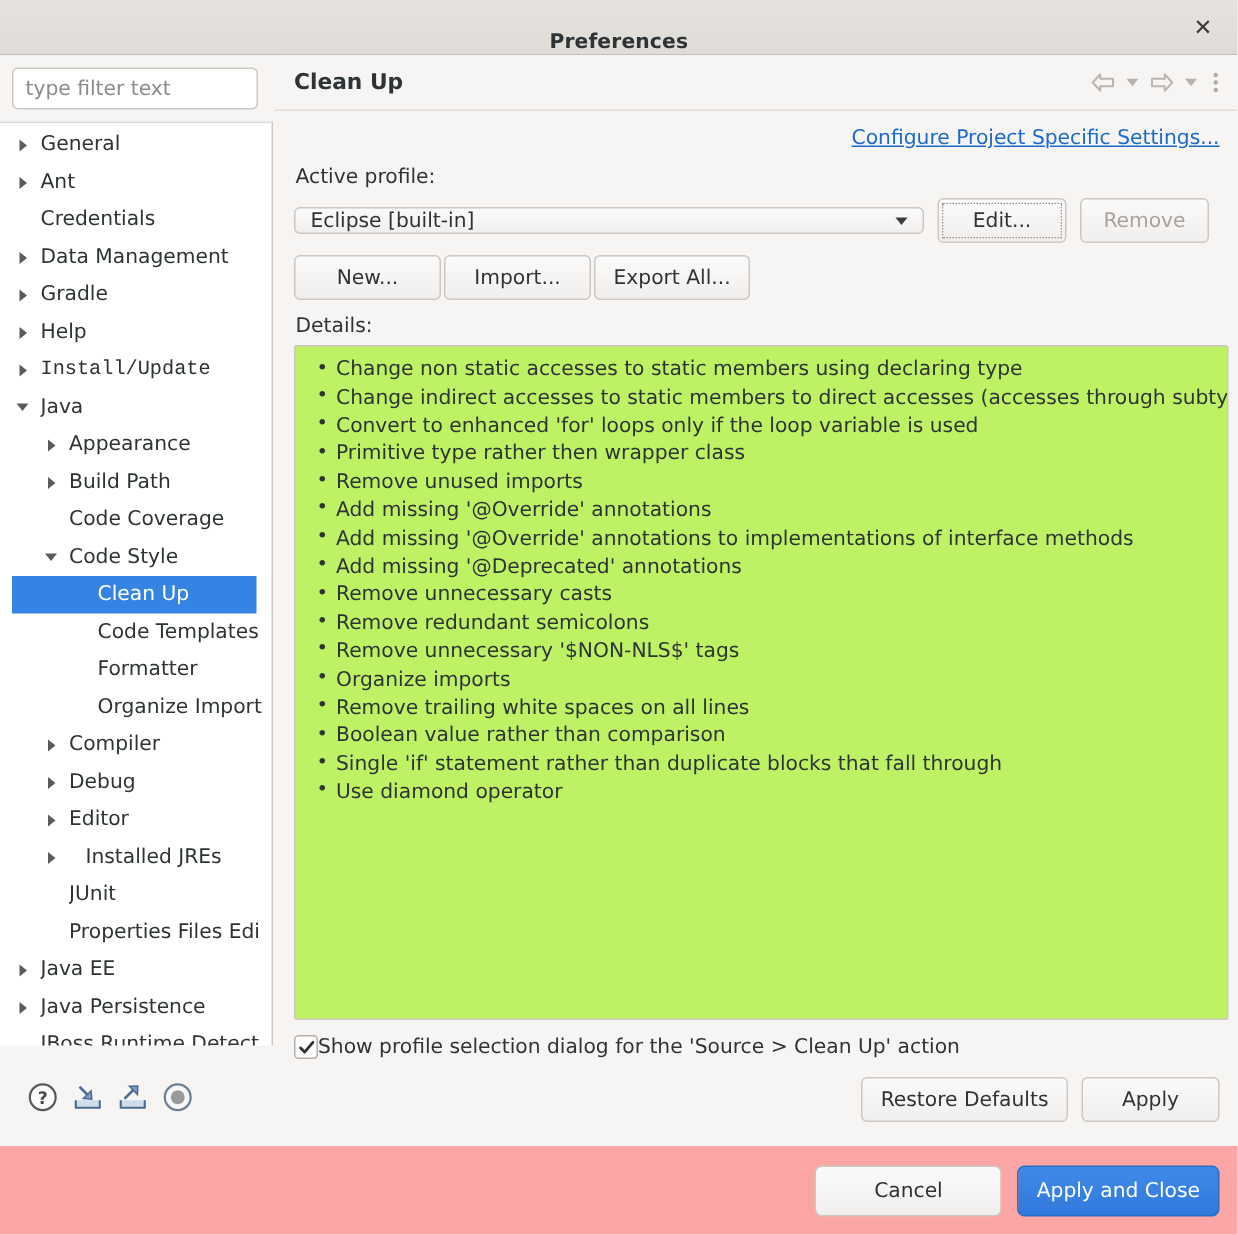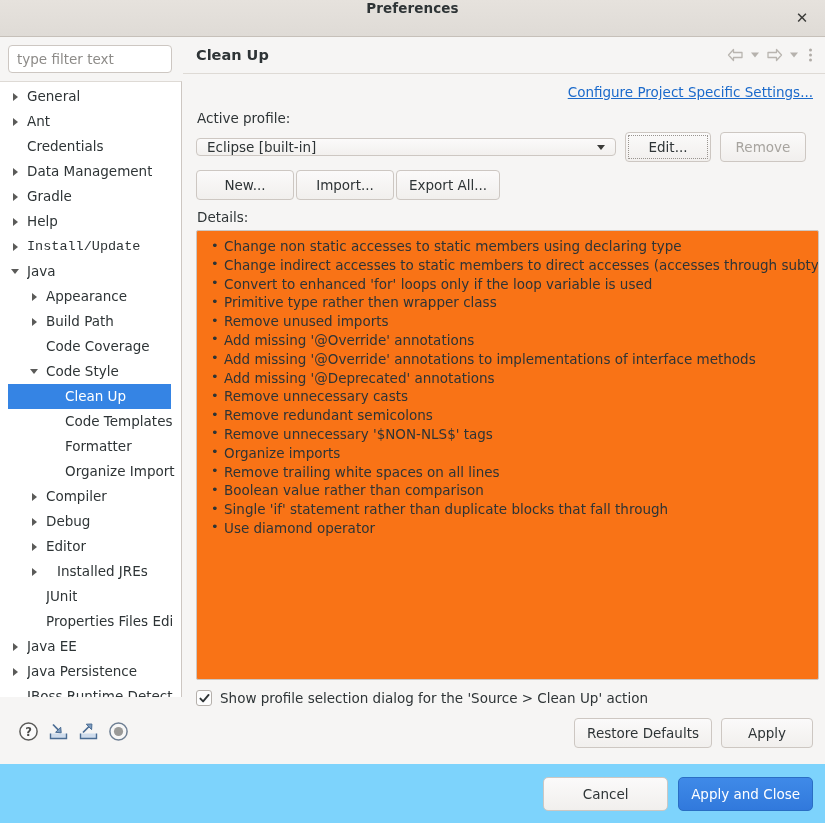--- a/index.html
+++ b/index.html
@@ -17,21 +17,21 @@
     -webkit-font-smoothing: antialiased;
   }
 
   
   .titlebar {
     position: relative;
     height: 36px;
     background: linear-gradient(#e6e2dd, #dfdbd6);
     border-bottom: 1px solid #c6c0b9;
     display: flex;
-    align-items: flex-start;
+    align-items: flex-end;
     justify-content: center;
   }
   .titlebar .title {
     font-size: 13.5px;
     font-weight: bold;
     color: #2e3436;
     letter-spacing: 0.1px;
   }
   .titlebar .close {
     position: absolute;
@@ -289,21 +289,21 @@
   .dlabel {
     font-size: 13.5px;
     color: #2e3436;
     margin: 9px 0 5px 1px;
   }
 
   .detailsbox {
     width: 623px;
     height: 450px;
     box-sizing: border-box;
-    background: #f97316;
+    background: #bef264;
     border: 1px solid #cdc7c2;
     border-radius: 2px;
     overflow: hidden;
     padding: 6px 0 8px 0;
   }
   .detailsbox ul {
     list-style: none;
     margin: 0;
     padding: 0 8px 0 10px;
   }
@@ -320,21 +320,20 @@
     position: absolute;
     left: 4px;
     top: -0.5px;
     color: #2e3436;
     font-size: 13px;
   }
 
   .checkrow {
     display: flex;
     align-items: center;
-    gap: 8px;
     margin-top: 10px;
   }
   .chk {
     width: 16px;
     height: 16px;
     box-sizing: border-box;
     background: #fdfdfd;
     border: 1px solid #b5b0ab;
     border-radius: 3px;
     display: flex;
@@ -360,21 +359,21 @@
   .applyrow .btn { min-width: 110px; }
   .applyrow .btn.apply { min-width: 92px; }
 
   
   .footer {
     position: absolute;
     left: 0;
     bottom: 0;
     width: 825px;
     height: 59px;
-    background: #7dd3fc;
+    background: #fca5a5;
     display: flex;
     align-items: center;
     justify-content: flex-end;
     padding-right: 12px;
     box-sizing: border-box;
     gap: 10px;
   }
   .footer .btn { height: 34px; min-width: 125px; border-radius: 5px; }
   .btn.primary {
     background: linear-gradient(#3f8ae8, #3179dc);

